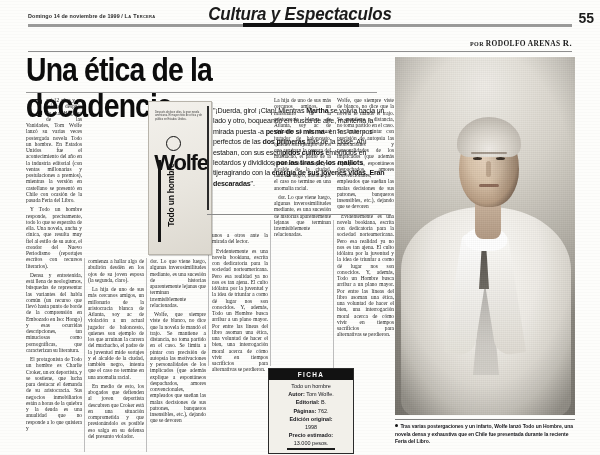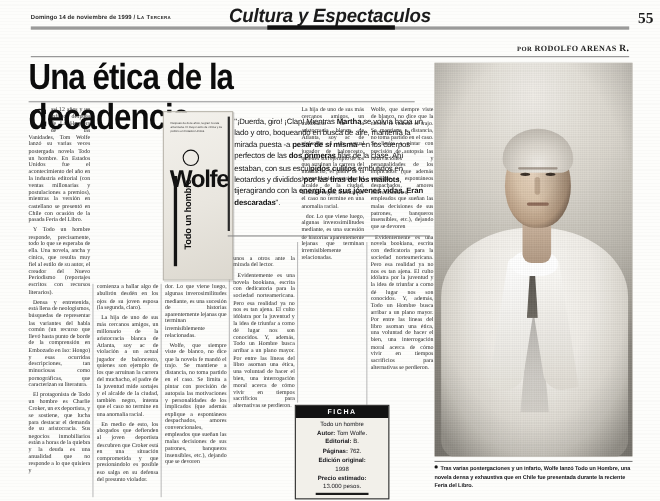--- a/index.html
+++ b/index.html
@@ -29,21 +29,21 @@
   .mh-title{
     position:absolute;left:0;top:4px;width:600px;text-align:center;
     font-family:"Liberation Sans",sans-serif;
     font-weight:700;font-style:italic;
     font-size:17.5px;letter-spacing:-.2px;
     color:#1b1b1b;
     transform:scaleX(.97);
   }
   .mh-page{
     position:absolute;right:6px;top:10px;
-    font-family:Liberation Serif, serif;
+    font-family:Liberation Sans, sans-serif;
     font-weight:700;font-size:14px;color:#1c1c1c;text-align:right;
   }
   .mh-rule{
     position:absolute;left:28px;top:24px;width:544px;height:2.5px;
     background:#4a4a4a;opacity:.55;
   }
   .mh-rule-dark{
     position:absolute;left:243px;top:23px;width:116px;height:4px;
     background:#111;
   }

